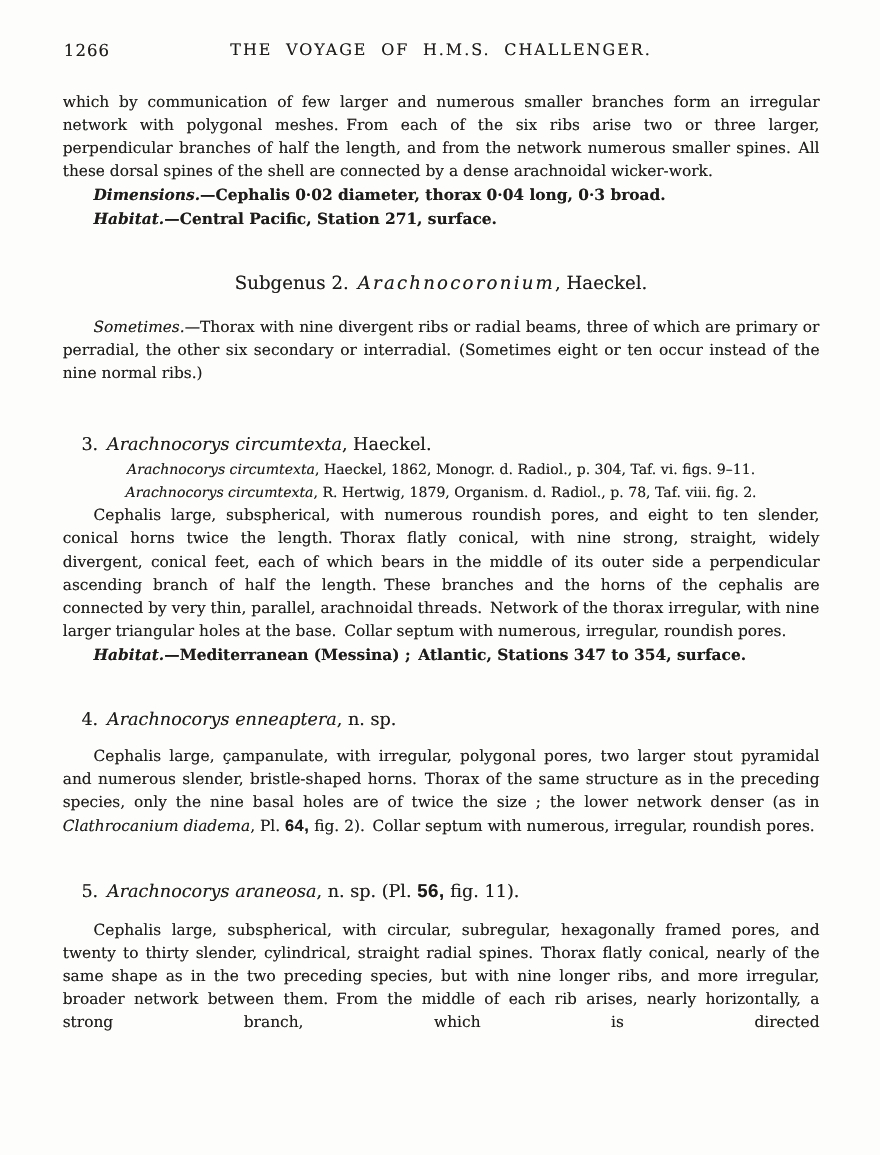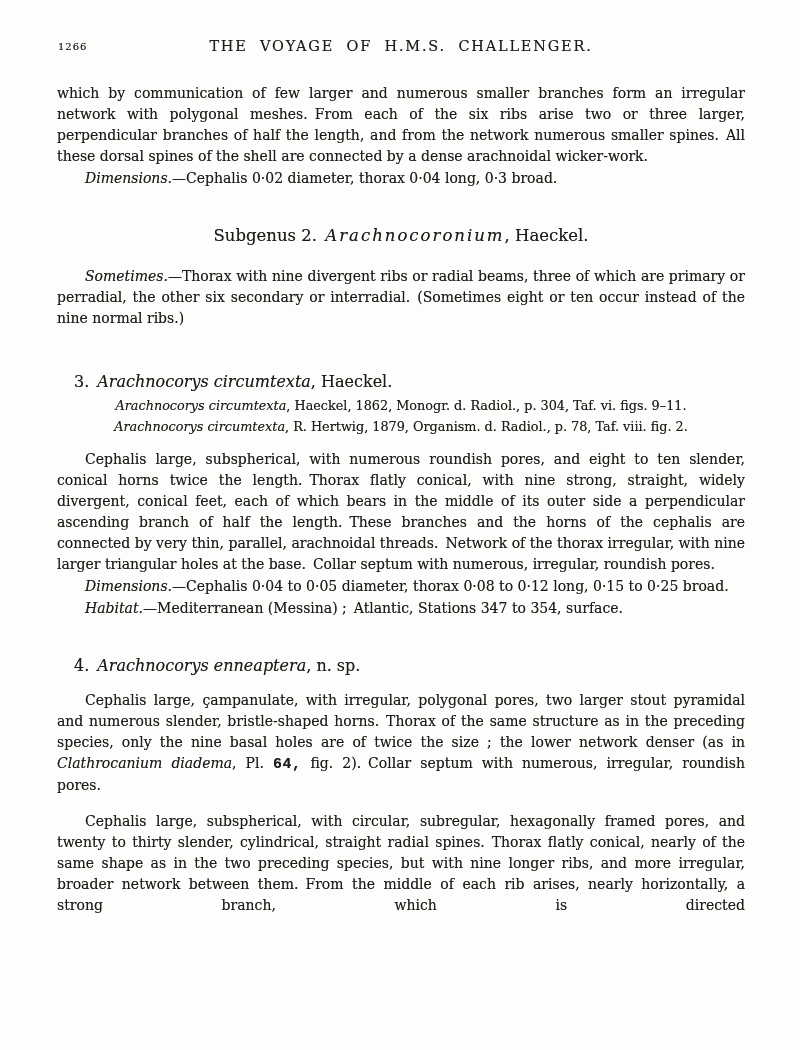--- a/index.html
+++ b/index.html
@@ -14,32 +14,32 @@
     padding: 36px 55px 0 57px;
     font-family: "DejaVu Serif", serif;
     font-size: 14px;
     line-height: 21px;
     color: #1d1c1a;
     text-shadow: 0 0 0.55px rgba(30,28,25,0.55);
   }
   .header { position: relative; height: 20px; margin-bottom: 27px; }
   .page-num {
     position: absolute; left: 1px; top: 0;
-    font-size: 10px; letter-spacing: 1px;
+    font-size: 15px; letter-spacing: 1px;
   }
   .running-title {
     text-align: center;
     font-size: 14.5px;
     letter-spacing: 1.8px;
     word-spacing: 6px;
   }
   p { margin: 0; }
   .body { text-align: justify; }
   .ind { text-indent: 28px; }
-  .detail { text-indent: 28px; margin-top: 1px; }
+  .detail { text-indent: 28px; margin-top: 1px; font-weight: bold; }
   .it { font-style: italic; }
   .subgenus-heading {
     margin-top: 35px;
     text-align: center;
     font-size: 16.5px;
     line-height: 23px;
   }
   .subgenus-heading .spread { letter-spacing: 2px; }
   .def-para { margin-top: 19px; }
   .species-heading {
@@ -48,61 +48,62 @@
     line-height: 23px;
   }
   .species-heading.mt36 { margin-top: 35px; }
   .species-heading.mt37 { margin-top: 36px; }
   .citations {
     margin-top: 2px;
     text-align: center;
     font-size: 12.8px;
     line-height: 21px;
   }
-  .desc { margin-top: 12px; }
+  .desc { margin-top: 0; }
   .desc4 { margin-top: 13px; }
   .descq { margin-top: 15px; text-align-last: justify; }
   .plate {
-    font-family: Liberation Mono, monospace;
+    font-family: Liberation Sans, sans-serif;
     font-weight: bold;
     font-size: 1.06em;
     letter-spacing: 0.5px;
   }
 </style>
 </head>
 <body>
 
 <div class="page">
 
   <div class="header">
     <span class="page-num">1266</span>
     <div class="running-title">THE VOYAGE OF H.M.S. CHALLENGER.</div>
   </div>
 
   <p class="body">which by communication of few larger and numerous smaller branches form an irregular network with polygonal meshes. From each of the six ribs arise two or three larger, perpendicular branches of half the length, and from the network numerous smaller spines. All these dorsal spines of the shell are connected by a dense arachnoidal wicker-work.</p>
 
   <p class="detail"><span class="it">Dimensions.</span><span>—Cephalis 0·02 diameter, thorax 0·04 long, 0·3 broad.</span></p>
+  <p class="detail"><span class="it">Habitat.</span><span>—Central Pacific, Station 271, surface.</span></p>
 
   <p class="subgenus-heading"><span>Subgenus 2. </span><span class="it spread">Arachnocoronium</span><span>, Haeckel.</span></p>
 
   <p class="body ind def-para"><span class="it">Sometimes.</span><span>—Thorax with nine divergent ribs or radial beams, three of which are primary or perradial, the other six secondary or interradial. (Sometimes eight or ten occur instead of the nine normal ribs.)</span></p>
 
   <p class="species-heading"><span>3. </span><span class="it">Arachnocorys circumtexta</span><span>, Haeckel.</span></p>
 
   <div class="citations">
     <div><span class="it">Arachnocorys circumtexta</span><span>, Haeckel, 1862, Monogr. d. Radiol., p. 304, Taf. vi. figs. 9–11.</span></div>
     <div><span class="it">Arachnocorys circumtexta</span><span>, R. Hertwig, 1879, Organism. d. Radiol., p. 78, Taf. viii. fig. 2.</span></div>
   </div>
 
   <p class="body ind desc">Cephalis large, subspherical, with numerous roundish pores, and eight to ten slender, conical horns twice the length. Thorax flatly conical, with nine strong, straight, widely divergent, conical feet, each of which bears in the middle of its outer side a perpendicular ascending branch of half the length. These branches and the horns of the cephalis are connected by very thin, parallel, arachnoidal threads. Network of the thorax irregular, with nine larger triangular holes at the base. Collar septum with numerous, irregular, roundish pores.</p>
 
-  <p class="detail"><span class="it">Dimensions.</span><span>—Cephalis 0·04 to 0·05 diameter, thorax 0·08 to 0·12 long, 0·15 to 0·25 broad.</span></p>
   <p class="detail"><span class="it">Habitat.</span><span>—Mediterranean (Messina) ; Atlantic, Stations 347 to 354, surface.</span></p>
 
   <p class="species-heading mt36"><span>4. </span><span class="it">Arachnocorys enneaptera</span><span>, n. sp.</span></p>
 
   <p class="body ind desc4"><span>Cephalis large, çampanulate, with irregular, polygonal pores, two larger stout pyramidal and numerous slender, bristle-shaped horns. Thorax of the same structure as in the preceding species, only the nine basal holes are of twice the size ; the lower network denser (as in </span><span class="it">Clathrocanium diadema</span><span>, Pl. </span><span class="plate">64,</span><span> fig. 2). Collar septum with numerous, irregular, roundish pores.</span></p>
 
 
+  <p class="species-heading mt37"><span>5. </span><span class="it">Arachnocorys araneosa</span><span>, n. sp. (Pl. </span><span class="plate">56,</span><span> fig. 11).</span></p>
 
   <p class="body ind descq">Cephalis large, subspherical, with circular, subregular, hexagonally framed pores, and twenty to thirty slender, cylindrical, straight radial spines. Thorax flatly conical, nearly of the same shape as in the two preceding species, but with nine longer ribs, and more irregular, broader network between them. From the middle of each rib arises, nearly horizontally, a strong branch, which is directed</p>
 
 </div>
 
 </body></html>

